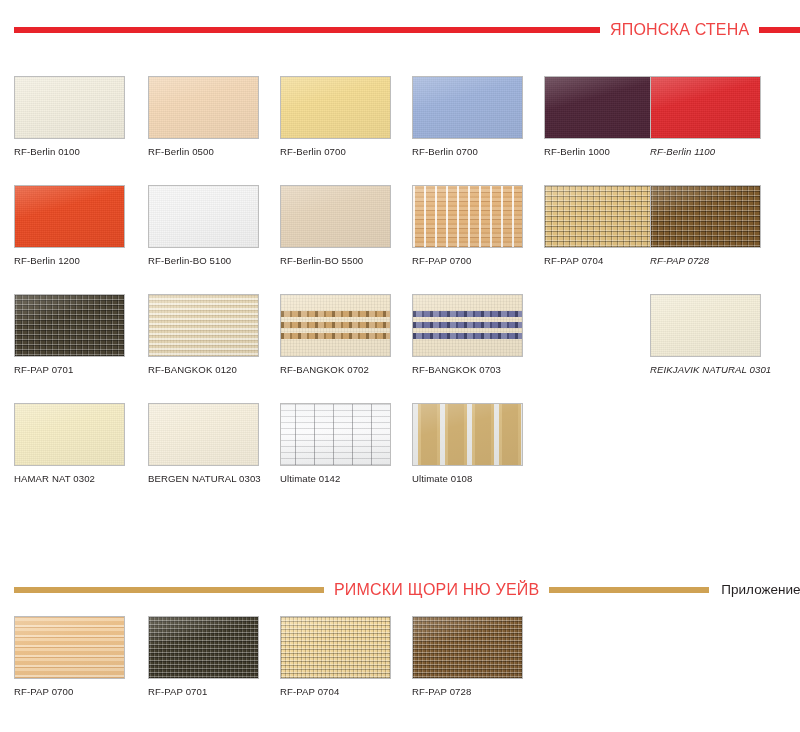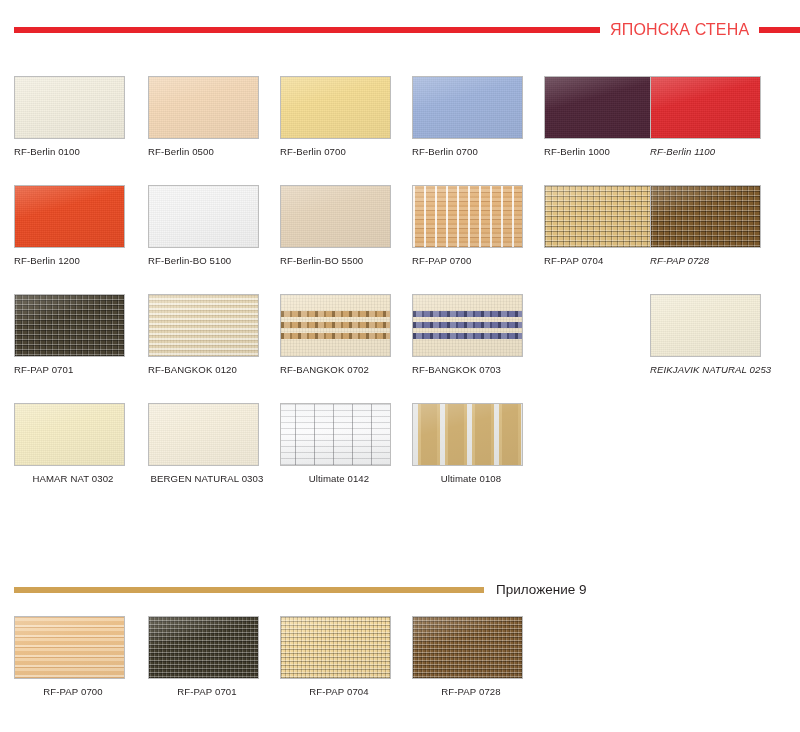--- a/index.html
+++ b/index.html
@@ -64,21 +64,21 @@
     left: 14px;
     width: 786px;
   }
   #grid-japanese { top: 76px; }
   #grid-roman    { top: 616px; }
 
   .grid-row {
     position: relative;
     height: 109px;
   }
-  .grid-row:last-child { height: 90px; text-align: center; }
+  .grid-row:last-child { height: 90px; }
 
   .swatch-cell {
     position: absolute;
     top: 0;
     width: 118px;
   }
   .swatch-cell[data-col="0"] { left: 0px; }
   .swatch-cell[data-col="1"] { left: 134px; }
   .swatch-cell[data-col="2"] { left: 266px; }
   .swatch-cell[data-col="3"] { left: 398px; }
@@ -367,21 +367,21 @@
           </div>
           <div class="gloss"></div>
         </div>
         <div class="swatch-label">RF-BANGKOK 0703</div>
       </div>
       <div class="swatch-cell" data-col="5">
         <div class="swatch-chip" style="background: rgb(245, 239, 218);">
           <div class="tex tex-plain"></div>
           <div class="gloss"></div>
         </div>
-        <div class="swatch-label">REIKJAVIK NATURAL 0253</div>
+        <div class="swatch-label">REIKJAVIK NATURAL 0301</div>
       </div>
     </div>
     <div class="grid-row">
       <div class="swatch-cell" data-col="0">
         <div class="swatch-chip" style="background: rgb(247, 238, 198);">
           <div class="tex tex-plain"></div>
           <div class="gloss"></div>
         </div>
         <div class="swatch-label">HAMAR NAT 0302</div>
       </div>
@@ -404,20 +404,21 @@
           <div class="tex tex-stripe"></div>
           <div class="gloss"></div>
         </div>
         <div class="swatch-label">Ultimate 0108</div>
       </div>
     </div>
   </div>
 
 <div class="section-header" id="header-roman">
   <div class="hdr-rule left"></div>
+  <div class="hdr-title">РИМСКИ ЩОРИ НЮ УЕЙВ</div>
   <div class="hdr-rule right"></div>
   <div class="hdr-appendix">Приложение 9</div>
 </div>
 
 <div class="grid" id="grid-roman">
     <div class="grid-row">
       <div class="swatch-cell" data-col="0">
         <div class="swatch-chip" style="background: rgb(240, 200, 147);">
           <div class="tex tex-reed"></div>
           <div class="gloss"></div>

